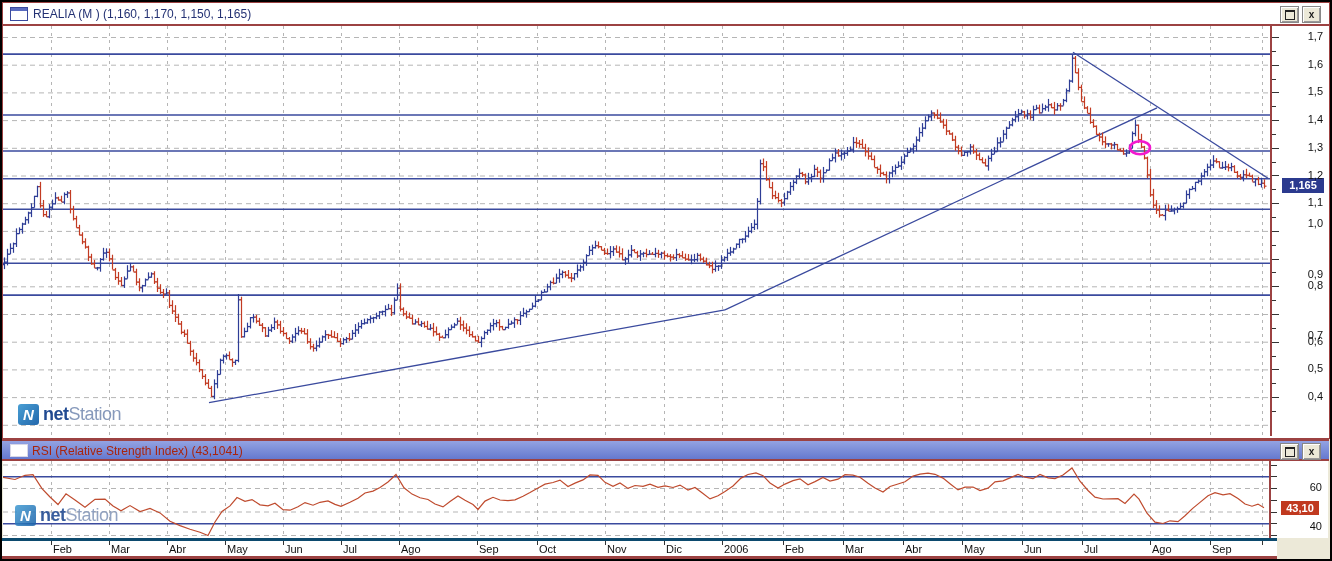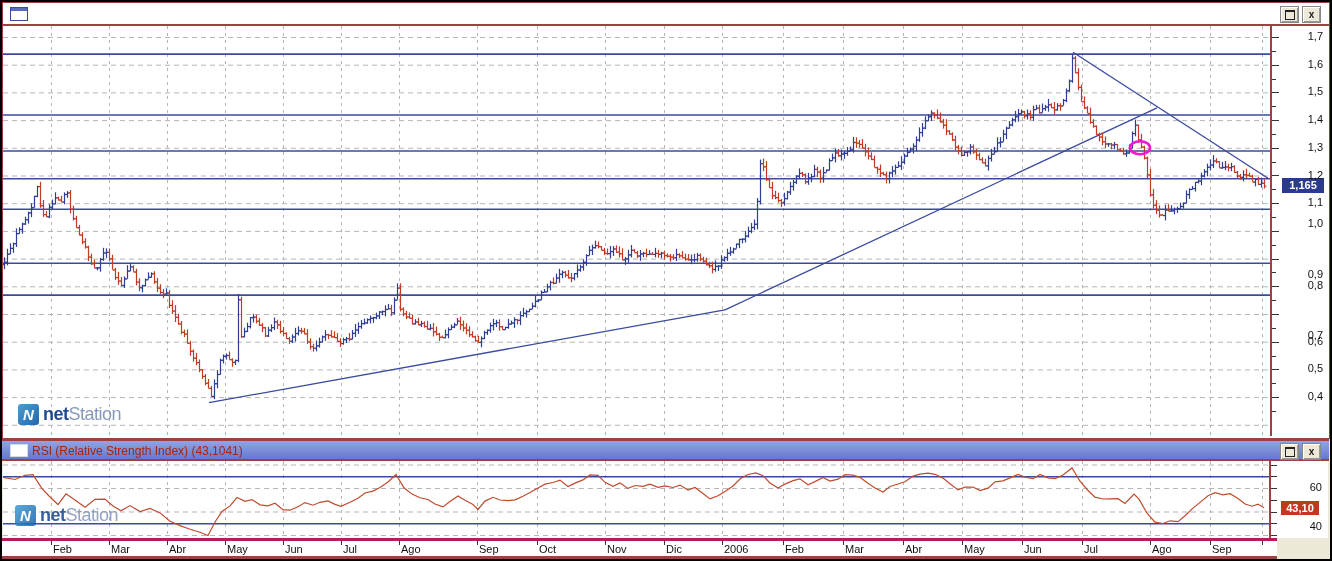--- a/index.html
+++ b/index.html
@@ -47,34 +47,35 @@
   #rsi-title{position:absolute;left:30px;top:3px;font-size:12px;color:#a8240e;white-space:nowrap;}
   #rsi-plot-wrap{position:absolute;left:1px;top:22px;width:1266px;height:77px;background:#fff;
                  border-right:2px solid #9c4242;overflow:hidden;}
   #rsi-axis{position:absolute;left:1269px;top:22px;width:57px;height:77px;background:#fff;}
   .r-lbl{position:absolute;right:6px;font-size:11px;color:#111;}
   #rsi-tag{position:absolute;left:10px;width:38px;height:14px;background:#c0391f;color:#fff;
            font-size:11px;font-weight:bold;text-align:center;line-height:14px;}
 
   
   #time-axis{position:absolute;left:0;top:536px;width:1275px;height:21px;background:#fff;
-             border-top:3px solid #be185d;border-bottom:3px solid #9c4242;box-sizing:border-box;}
+             border-top:3px solid #0c4a6e;border-bottom:3px solid #9c4242;box-sizing:border-box;}
   .m-lbl{position:absolute;top:2px;font-size:11px;color:#111;}
   .m-tick{position:absolute;top:0;width:1px;height:4px;background:#333;}
   #corner{position:absolute;left:1275px;top:536px;width:53px;height:21px;background:#ece9d8;}
 </style>
 </head>
 <body>
 
 <div id="stage">
   <div id="app">
 
     <div id="main-panel">
       <div id="main-titlebar">
         <span class="chart-icon"></span>
+        <span id="main-title">REALIA (M ) (1,160, 1,170, 1,150, 1,165)</span>
         <span class="winbtns">
           <span class="winbtn">
             <span class="max-glyph"></span>
           </span>
           <span class="winbtn">x</span>
         </span>
       </div>
 
       <div id="plot-wrap">
         <svg id="price-svg" width="1267" height="410">

